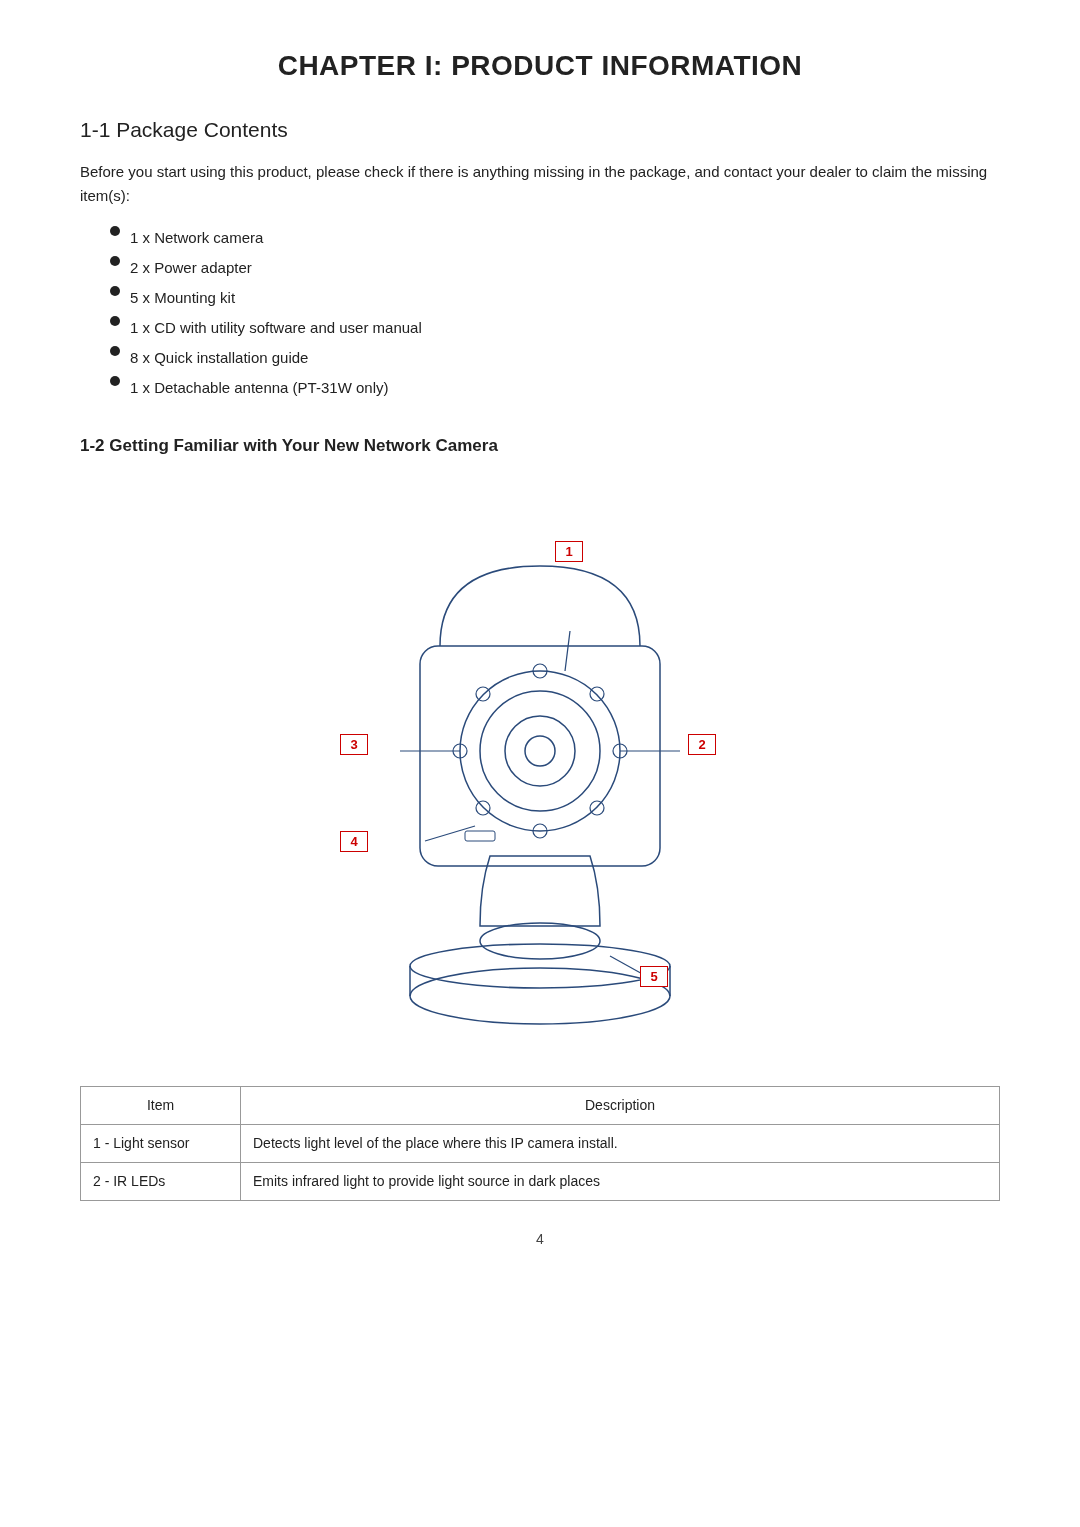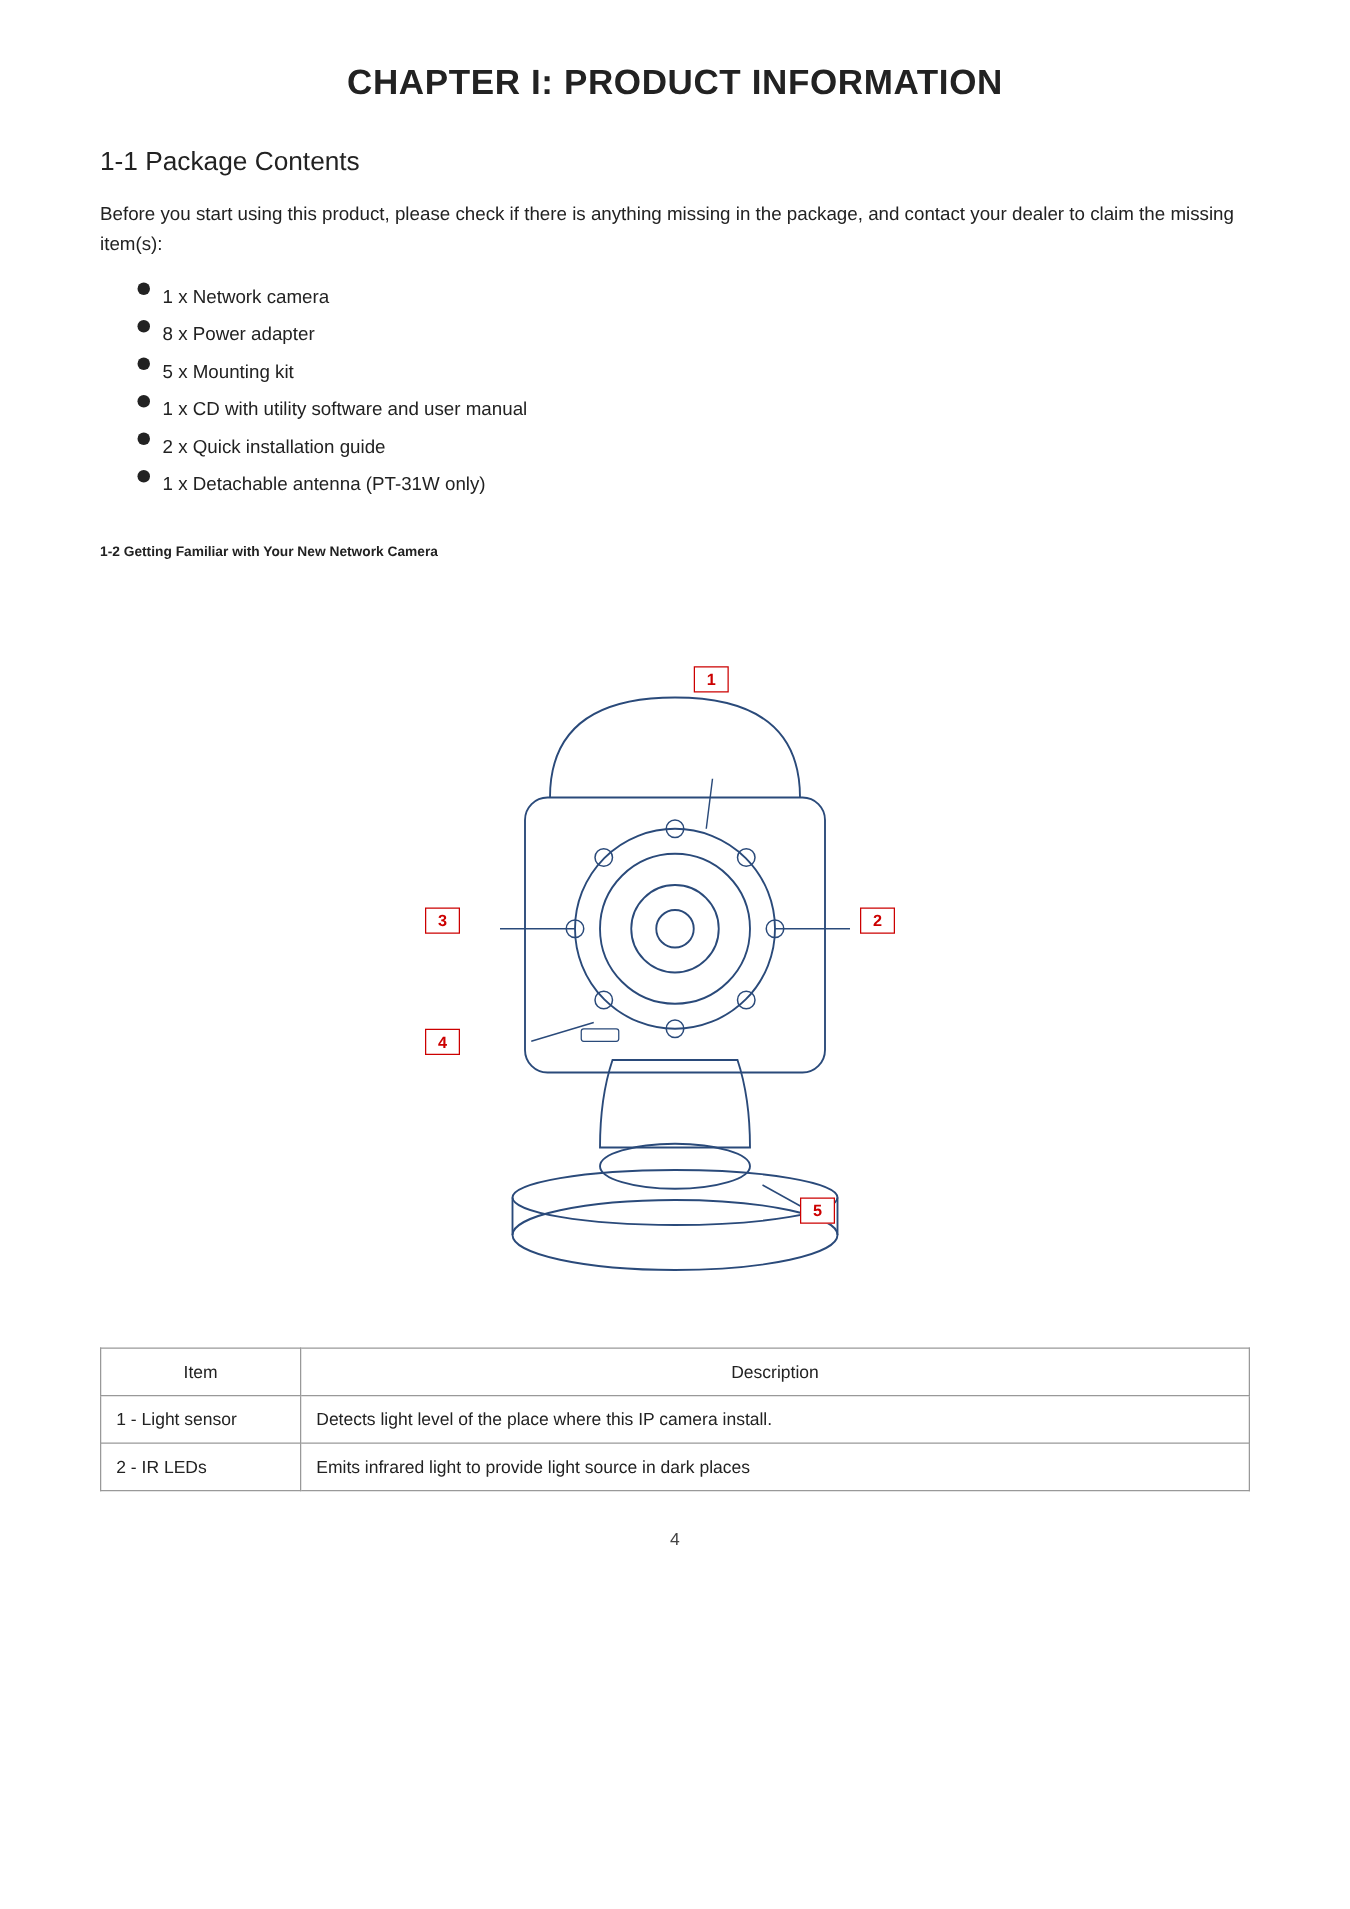--- a/index.html
+++ b/index.html
@@ -53,21 +53,21 @@
 
     .bullet-dot {
       width: 10px;
       height: 10px;
       border-radius: 50%;
       background: #222;
       flex-shrink: 0;
     }
 
     .section-2-title {
-      font-size: 11px;
+      font-size: 17px;
       font-weight: bold;
       margin-bottom: 30px;
     }
 
     .camera-diagram {
       display: flex;
       justify-content: center;
       margin-bottom: 40px;
       position: relative;
     }
@@ -130,33 +130,33 @@
 
 <p class="intro-text">Before you start using this product, please check if there is anything missing in the package, and contact your dealer to claim the missing item(s):</p>
 
 <ul class="bullet-list">
   <li>
       <span class="bullet-dot"></span>
       <span>1 x Network camera</span>
     </li>
   <li>
       <span class="bullet-dot"></span>
-      <span>8 x Power adapter</span>
+      <span>2 x Power adapter</span>
     </li>
   <li>
       <span class="bullet-dot"></span>
       <span>5 x Mounting kit</span>
     </li>
   <li>
       <span class="bullet-dot"></span>
       <span>1 x CD with utility software and user manual</span>
     </li>
   <li>
       <span class="bullet-dot"></span>
-      <span>2 x Quick installation guide</span>
+      <span>8 x Quick installation guide</span>
     </li>
   <li>
       <span class="bullet-dot"></span>
       <span>1 x Detachable antenna (PT-31W only)</span>
     </li>
 </ul>
 
 <h2 class="section-2-title">1-2 Getting Familiar with Your New Network Camera</h2>
 
 <div class="camera-diagram">

